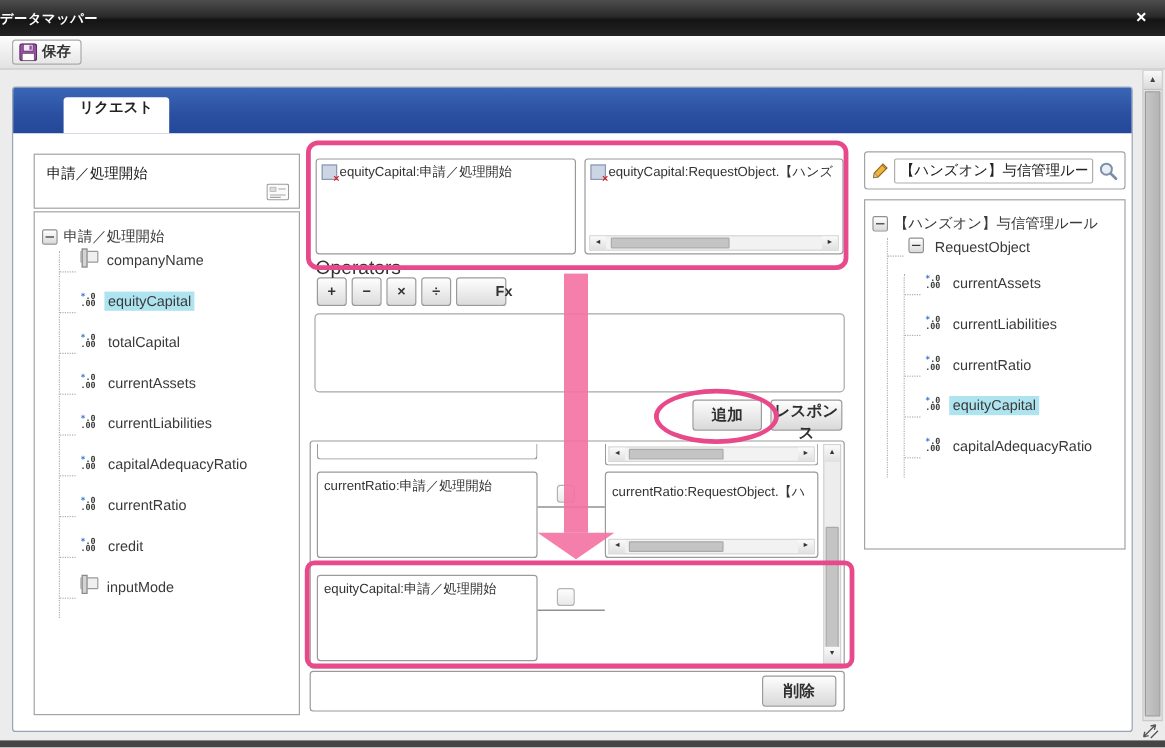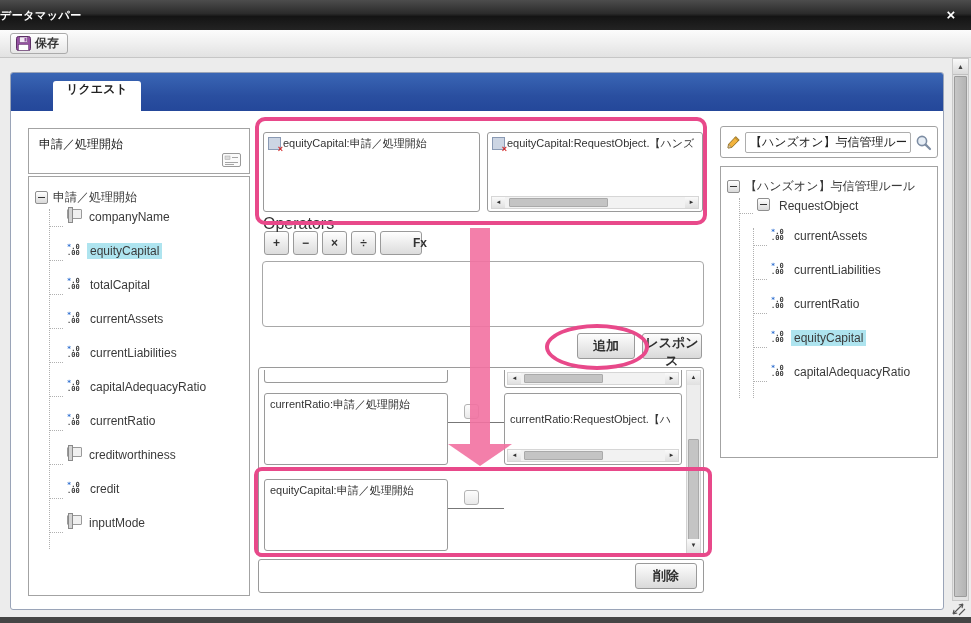--- a/index.html
+++ b/index.html
@@ -162,24 +162,20 @@
         <span class="t-label">capitalAdequacyRatio</span>
       </div>
       <div class="t-item">
         <span class="ic-num">
           <span><span class="b1">*</span>.0</span>
           <span>.00</span>
         </span>
         <span class="t-label">currentRatio</span>
       </div>
       <div class="t-item">
-        <span class="ic-str"></span>
-        <span class="t-label">creditworthiness</span>
-      </div>
-      <div class="t-item">
         <span class="ic-num">
           <span><span class="b1">*</span>.0</span>
           <span>.00</span>
         </span>
         <span class="t-label">credit</span>
       </div>
       <div class="t-item">
         <span class="ic-str"></span>
         <span class="t-label">inputMode</span>
       </div>
@@ -224,21 +220,21 @@
           <span class="hs-thumb"></span>
         </span>
         <span class="hs-btn">►</span>
       </div>
   </div>
   <div id="map-rows">
       <div style="position: absolute; left: 0px; top: 25px; width: 446px; height: 72px;">
         <div class="small-box" style="left:5px;top:0;width:184px;height:72px;padding:3px 5px;"><span class="expr-text">currentRatio:申請／処理開始</span></div>
         <div class="map-line" style="left:189px;top:29px;width:56px;"></div>
         <span class="chk" style="left:205px;top:11px;"></span>
-        <div class="small-box" style="left:245px;top:0;width:178px;height:72px;padding:18px 5px;"><span class="expr-text">currentRatio:RequestObject.【ハ</span><div class="hscroll" style="left:2px;right:2px;">
+        <div class="small-box" style="left:245px;top:0;width:178px;height:72px;padding:8px 5px;"><span class="expr-text">currentRatio:RequestObject.【ハ</span><div class="hscroll" style="left:2px;right:2px;">
             <span class="hs-btn">◄</span>
             <span class="hs-track">
               <span class="hs-thumb"></span>
             </span>
             <span class="hs-btn">►</span>
           </div></div>
       </div>
       <div style="position: absolute; left: 0px; top: 111px; width: 446px; height: 72px;">
         <div class="small-box" style="left:5px;top:0;width:184px;height:72px;padding:3px 5px;"><span class="expr-text">equityCapital:申請／処理開始</span></div>
         <div class="map-line" style="left:189px;top:29px;width:56px;"></div>

